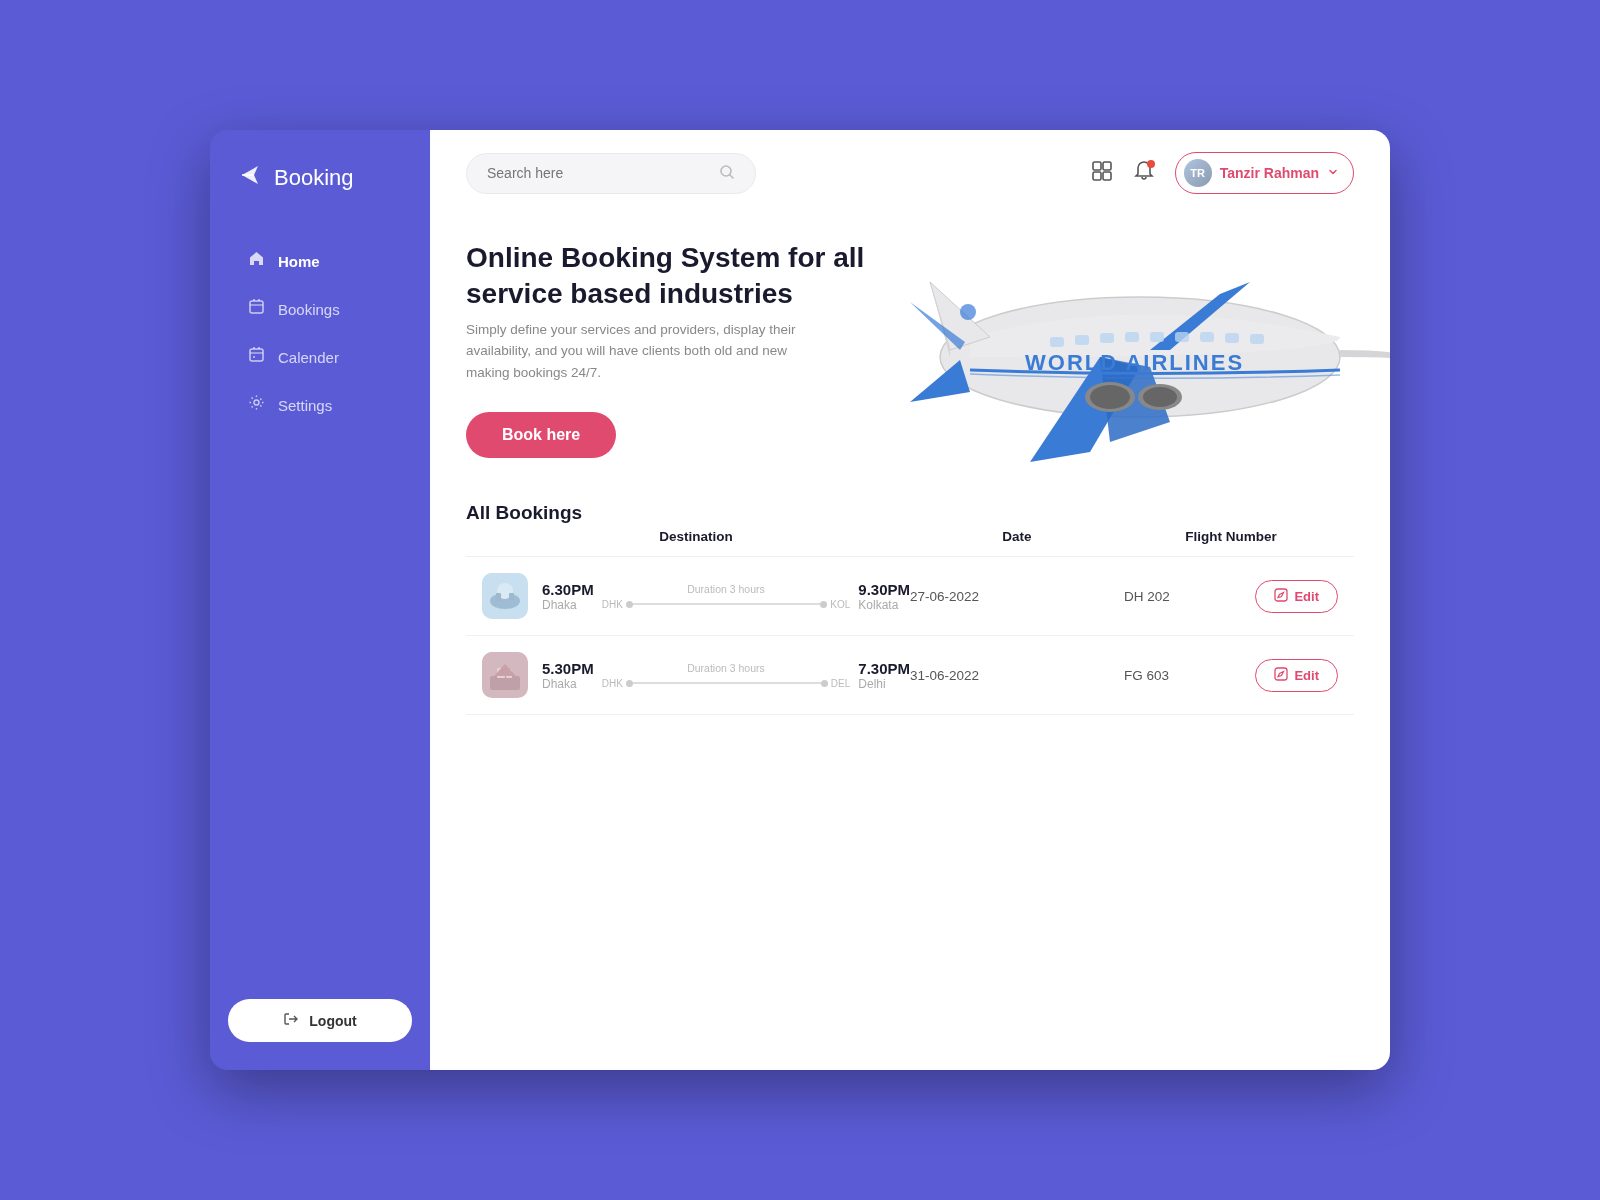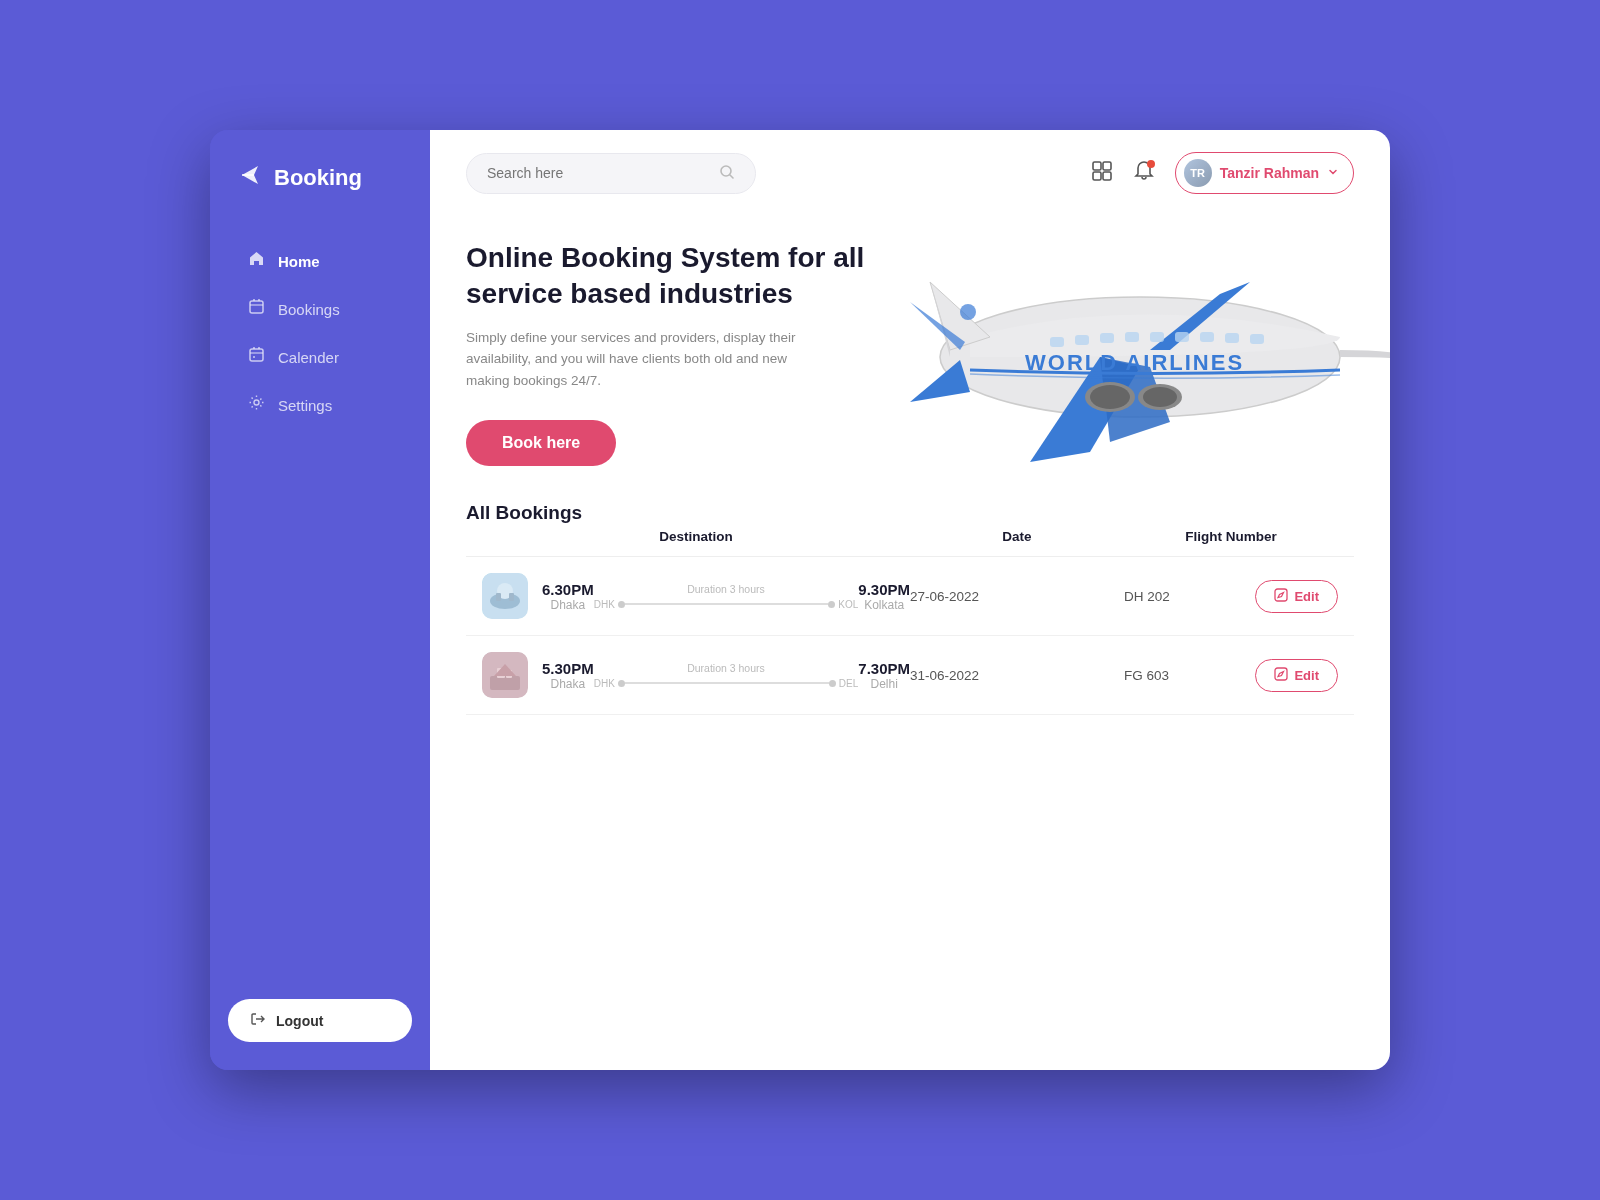--- a/index.html
+++ b/index.html
@@ -37,21 +37,21 @@
       padding: 0 28px;
       margin-bottom: 44px;
     }
     .sidebar-logo-icon {
       color: #fff;
       font-size: 22px;
     }
     .sidebar-logo-text {
       color: #fff;
       font-size: 22px;
-      font-weight: 700;
+      font-weight: 400;
     }
     .sidebar-nav {
       display: flex;
       flex-direction: column;
       gap: 2px;
       flex: 1;
     }
     .nav-item {
       display: flex;
       align-items: center;
@@ -78,20 +78,21 @@
       gap: 10px;
       background: #fff;
       color: #333;
       border: none;
       border-radius: 28px;
       padding: 12px 22px;
       font-size: 14px;
       font-weight: 600;
       cursor: pointer;
       width: 100%;
+      justify-content: center;
     }
     
     .main-content {
       flex: 1;
       background: #fff;
       display: flex;
       flex-direction: column;
       overflow: hidden;
     }
     
@@ -167,21 +168,21 @@
       overflow: hidden;
       min-height: 280px;
       flex-shrink: 0;
     }
     .hero-text { z-index: 2; max-width: 420px; }
     .hero-title {
       font-size: 28px;
       font-weight: 800;
       color: #1a1a2e;
       line-height: 1.3;
-      margin-bottom: 14px;
+      margin-bottom: 6px;
     }
     .hero-subtitle {
       font-size: 13.5px;
       color: #888;
       line-height: 1.6;
       margin-bottom: 28px;
       max-width: 360px;
     }
     .book-btn {
       background: #e04a6f;
@@ -237,22 +238,22 @@
       width: 46px; height: 46px;
       border-radius: 10px;
       overflow: hidden;
       flex-shrink: 0;
       background: #ddd;
       display: flex; align-items: center; justify-content: center;
     }
     .dest-route {
       display: flex;
       align-items: center;
+      gap: 8px;
       flex: 1;
-      text-align: center;
     }
     .time-place { display: flex; flex-direction: column; }
     .time { font-size: 15px; font-weight: 700; color: #1a1a2e; }
     .place { font-size: 12px; color: #aaa; }
     .route-line {
       display: flex;
       flex-direction: column;
       align-items: center;
       flex: 1;
       min-width: 120px;

